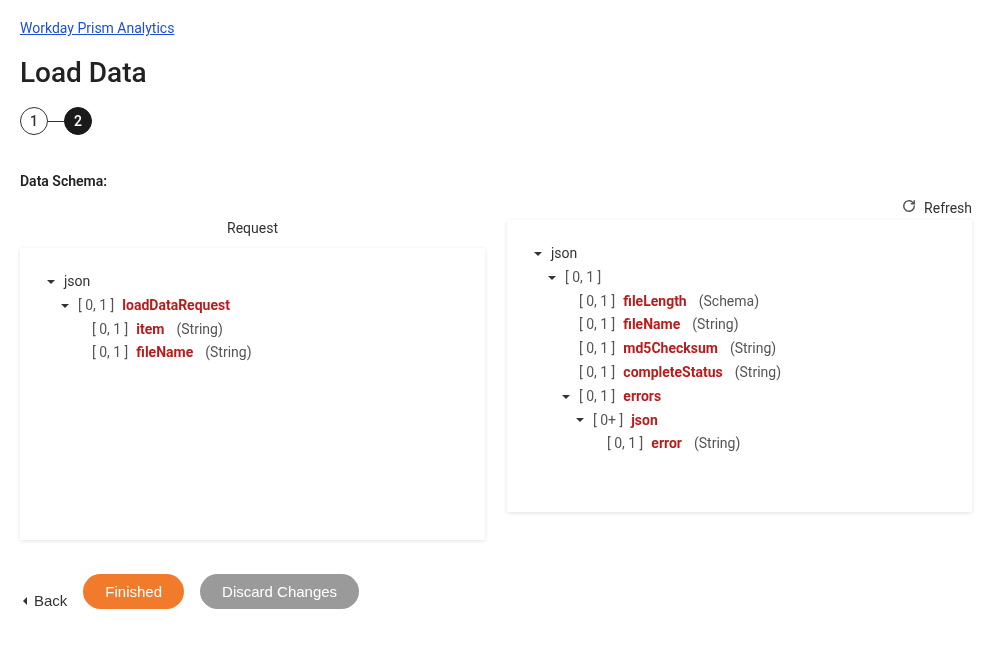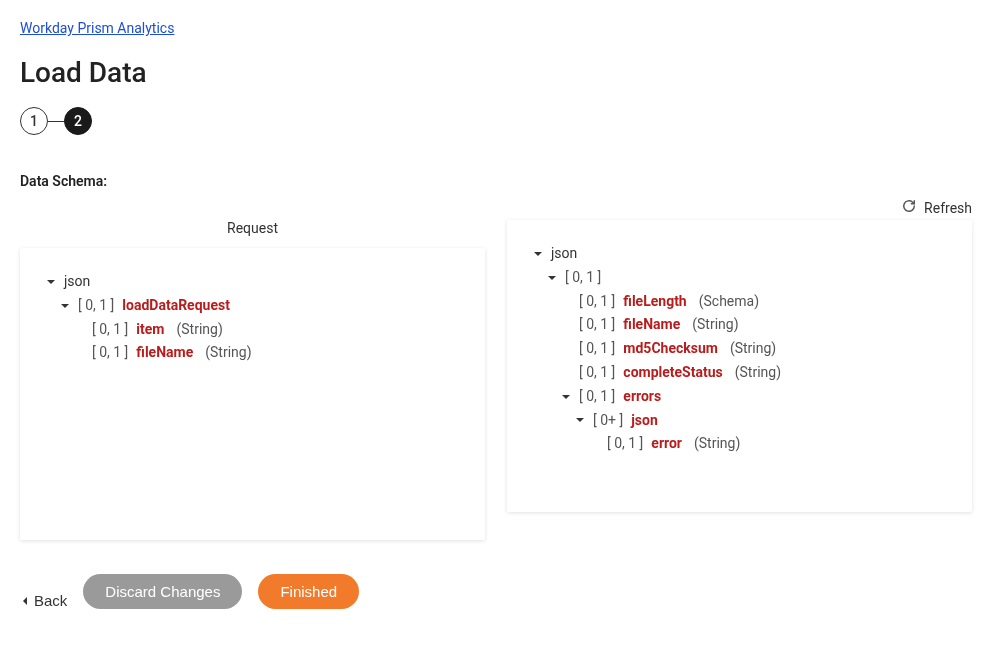--- a/index.html
+++ b/index.html
@@ -288,18 +288,18 @@
   </div>
 </div>
 
 <div class="footer">
   <button class="back-btn">
     <span><svg viewBox="0 0 10 10">
           <path d="M7 1 L3 5 L7 9 Z"></path>
         </svg></span>
     <span>Back</span>
   </button>
+  <button class="btn btn-primary">Finished</button>
   <button class="btn btn-secondary">Discard Changes</button>
-  <button class="btn btn-primary">Finished</button>
 </div>
 
 
 
 
 </body></html>

